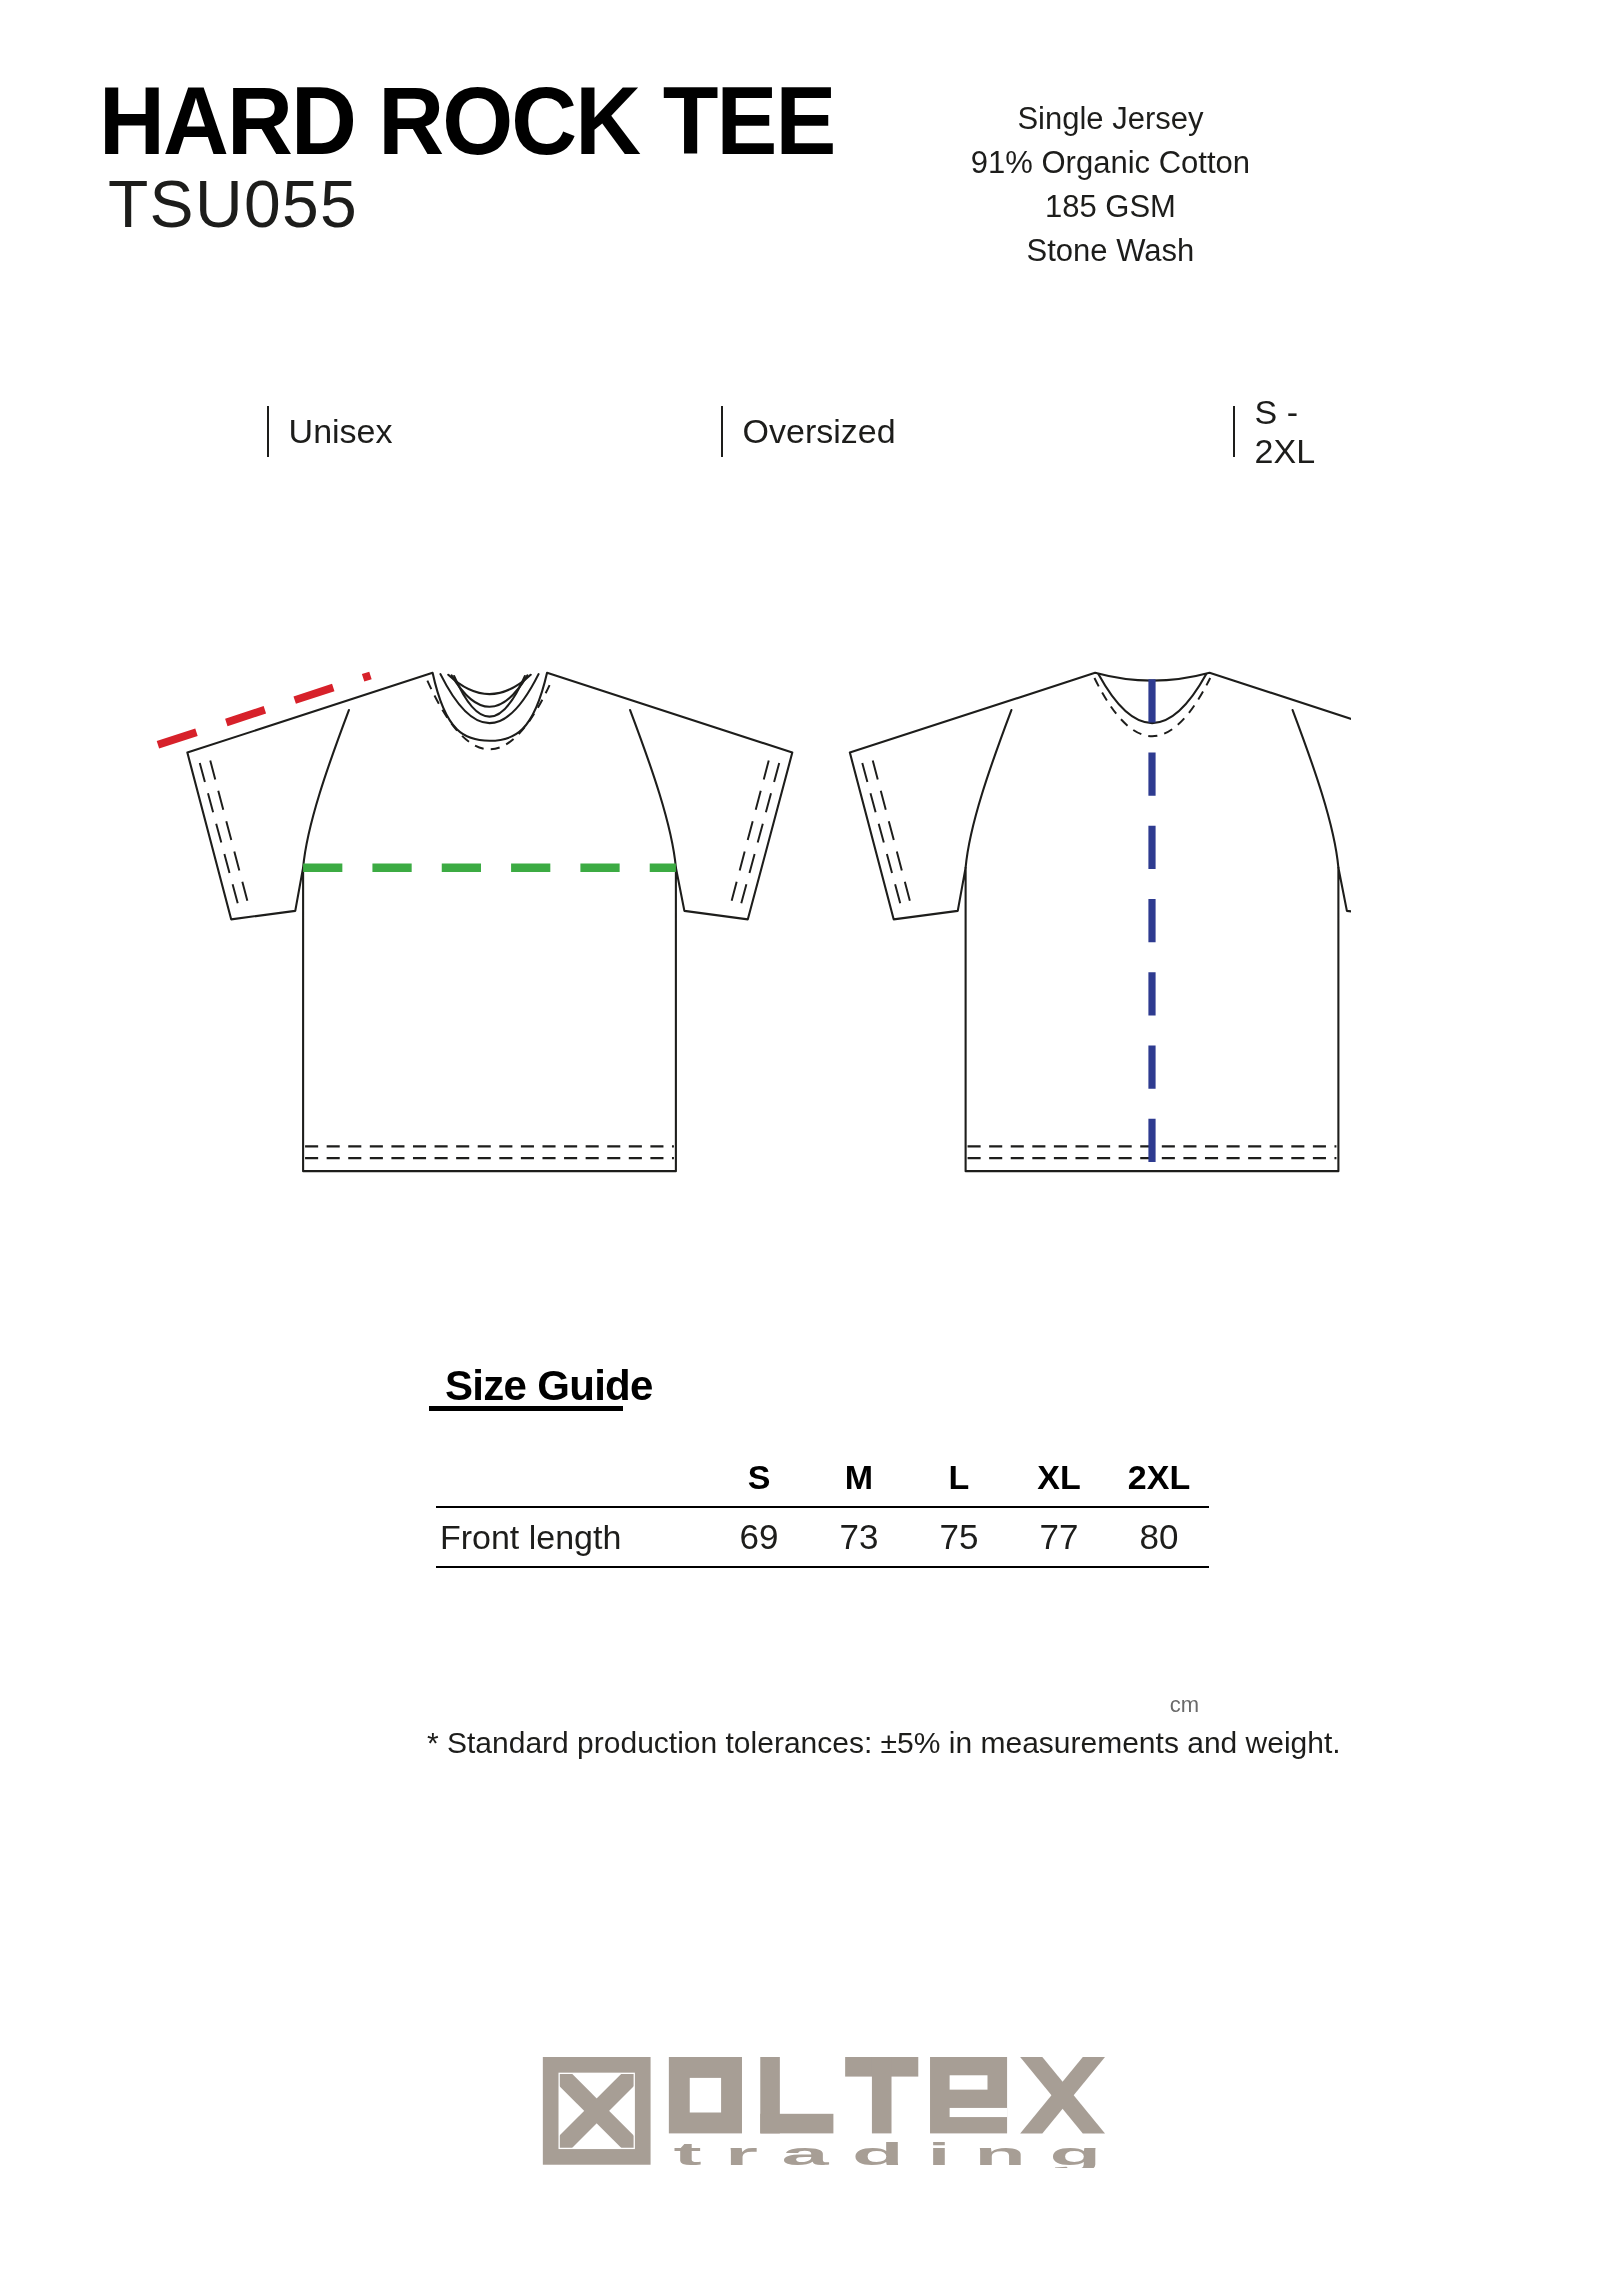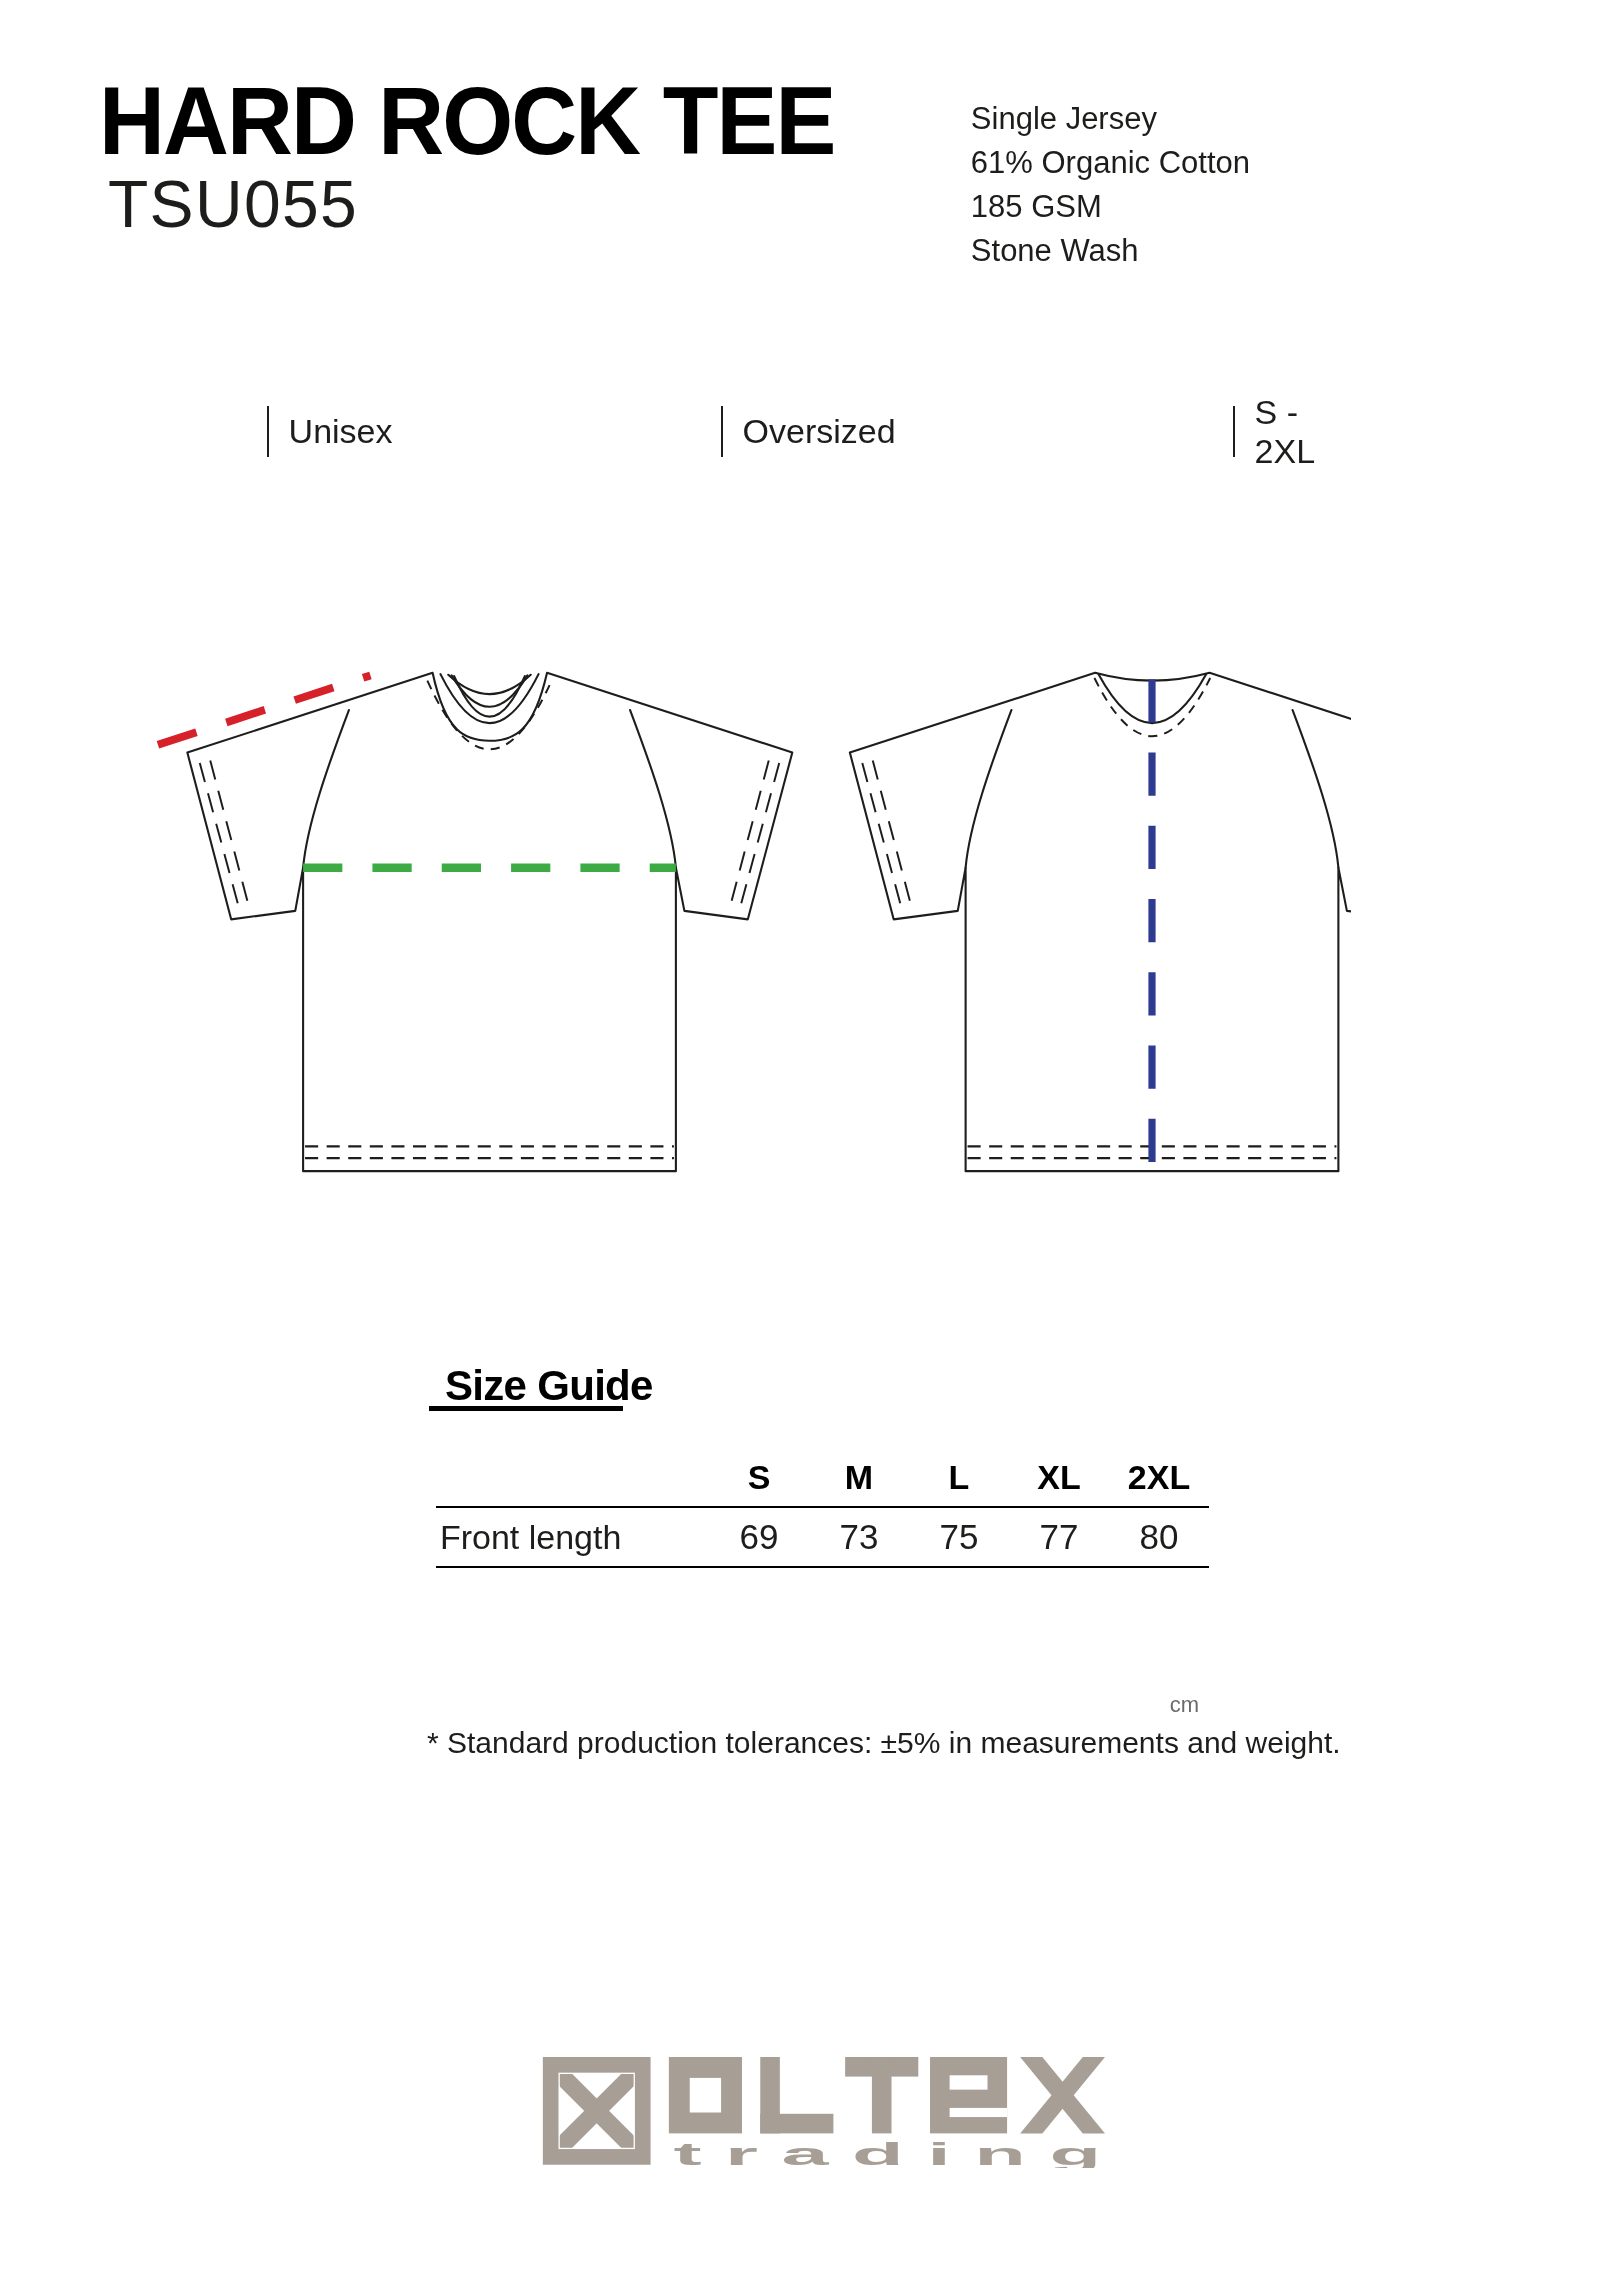--- a/index.html
+++ b/index.html
@@ -11,21 +11,21 @@
   .title{
     position:absolute;left:99px;top:73px;margin:0;
     font-size:96px;font-weight:bold;letter-spacing:-2px;line-height:1;color:#000;
     transform:scaleX(0.95);transform-origin:0 0;white-space:nowrap;
   }
   .sku{
     position:absolute;left:108px;top:171px;
     font-size:66px;font-weight:400;letter-spacing:1.3px;line-height:1;color:#1d1d1b;
   }
   .fabric{
-    position:absolute;right:101px;top:97px;text-align:left;
+    position:absolute;right:101px;top:97px;text-align:center;
     font-size:31px;line-height:44px;color:#1d1d1b;
   }
   
   .attr-item{
     position:absolute;top:406px;height:51px;display:flex;align-items:center;
     border-left:2px solid #1d1d1b;padding-left:19.6px;font-size:34px;color:#1d1d1b;
   }
   .attr-0{left:267px;} .attr-1{left:721px;} .attr-2{left:1233px;}
   
   .drawings{position:absolute;left:79px;top:576px;width:1492px;height:654px;}
@@ -61,21 +61,21 @@
 </style>
 </head>
 <body>
 
 <div class="page">
 
   <h1 class="title">HARD ROCK TEE</h1>
   <div class="sku">TSU055</div>
   <div class="fabric">
     <div>Single Jersey</div>
-    <div>61% Organic Cotton</div>
+    <div>91% Organic Cotton</div>
     <div>185 GSM</div>
     <div>Stone Wash</div>
   </div>
 
   <div class="attr-item attr-0">Unisex</div>
   <div class="attr-item attr-1">Oversized</div>
   <div class="attr-item attr-2">S - 2XL</div>
 
   <svg class="drawings" viewBox="0 0 2280 1000" fill="none">
 

